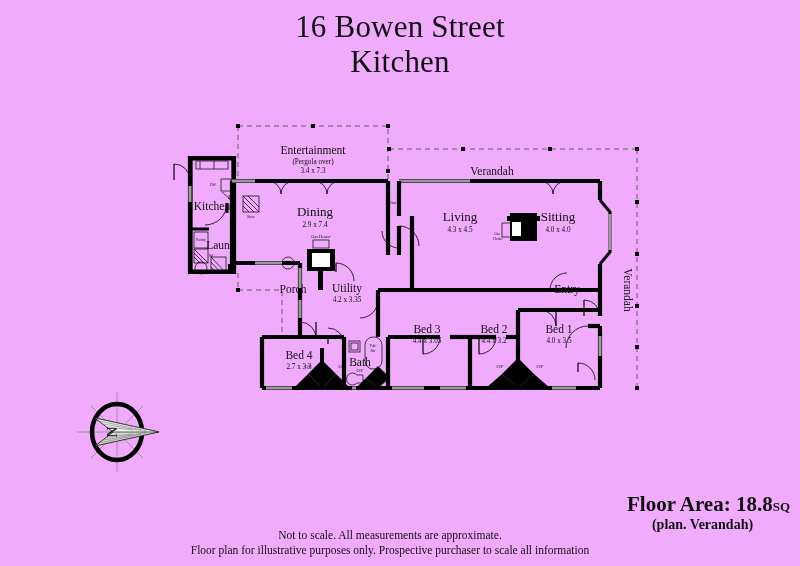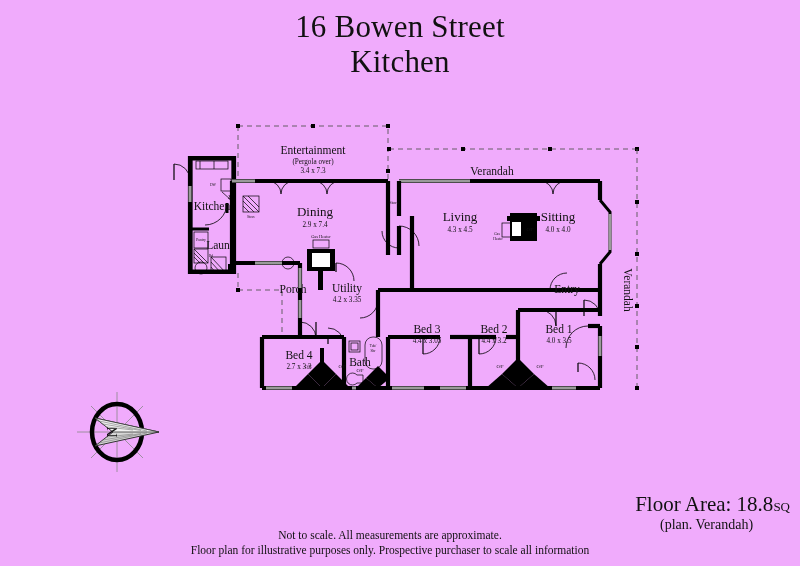--- a/index.html
+++ b/index.html
@@ -37,20 +37,21 @@
     position: absolute;
     top: 0;
     left: 0;
   }
   .area-block {
     position: absolute;
     right: 10px;
     top: 492px;
     text-align: right;
     line-height: 1.18;
+    font-weight: bold;
   }
   .area-main {
     font-size: 21px;
   }
   .area-sq {
     font-size: 13px;
   }
   .area-sub {
     font-size: 14px;
     text-align: center;

